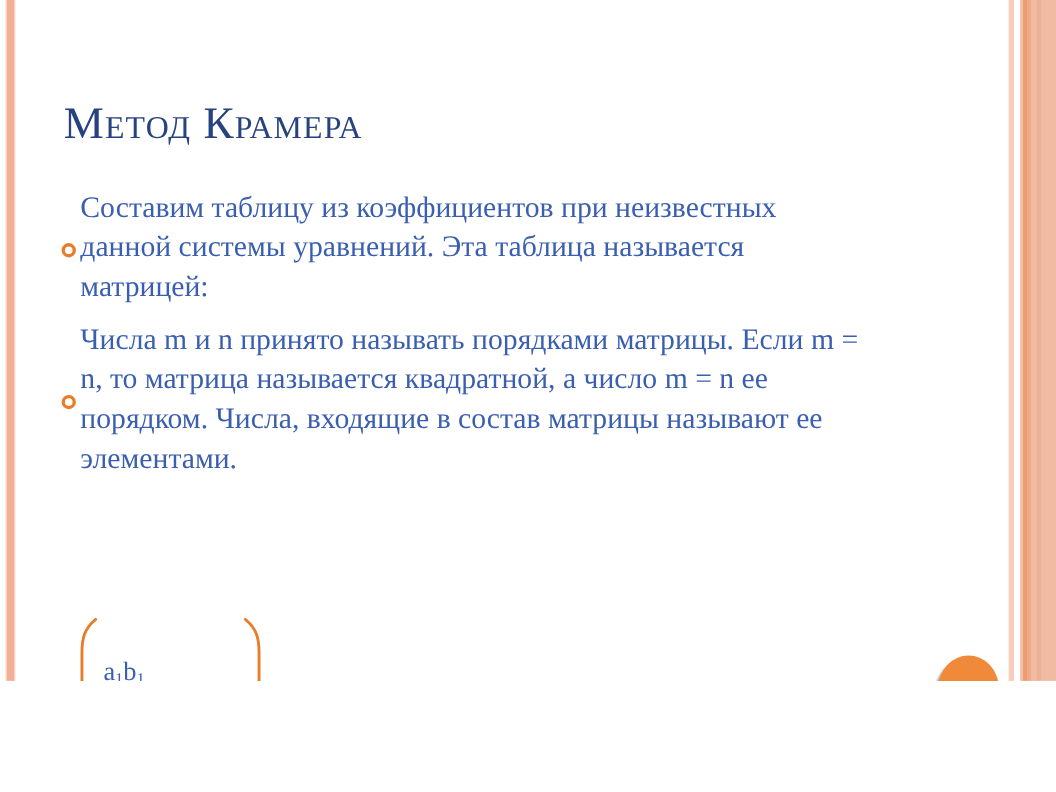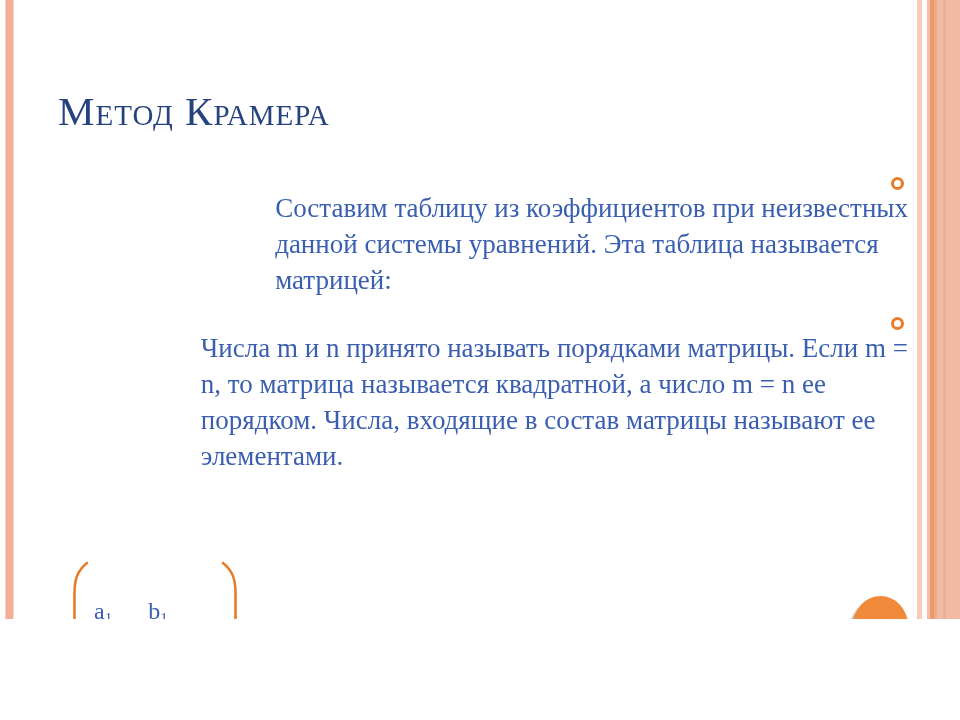--- a/index.html
+++ b/index.html
@@ -51,23 +51,22 @@
   }
 
   .content {
     position: absolute;
     left: 56px;
     top: 170px;
     width: 852px;
   }
   .bullet-item {
     display: flex;
-    align-items: flex-end;
+    align-items: center;
     margin-bottom: 12px;
-    flex-direction: column;
   }
   .ring {
     flex: none;
     width: 7px;
     height: 7px;
     border: 3px solid #e87c28;
     border-radius: 50%;
     margin-top: 7px;
     margin-right: 4px;
     background: #ffffff;
@@ -91,21 +90,21 @@
   .matrix svg { position: absolute; left: 0; top: 0; }
   .mrow {
     position: absolute;
     left: 0;
     width: 100%;
     display: flex;
     font-size: 24px;
     line-height: 30px;
     color: #3a5eb0;
   }
-  .mrow1 { top: 36px; padding-left: 24px; gap: 36px; }
+  .mrow1 { top: 36px; padding-left: 24px; }
   .mrow2 { top: 72px; padding-left: 12px; gap: 36px; }
   .mcell sub {
     font-size: 15px;
     line-height: 0;
     vertical-align: -4px;
   }
 
   .circle {
     position: absolute;
     left: 853px;

